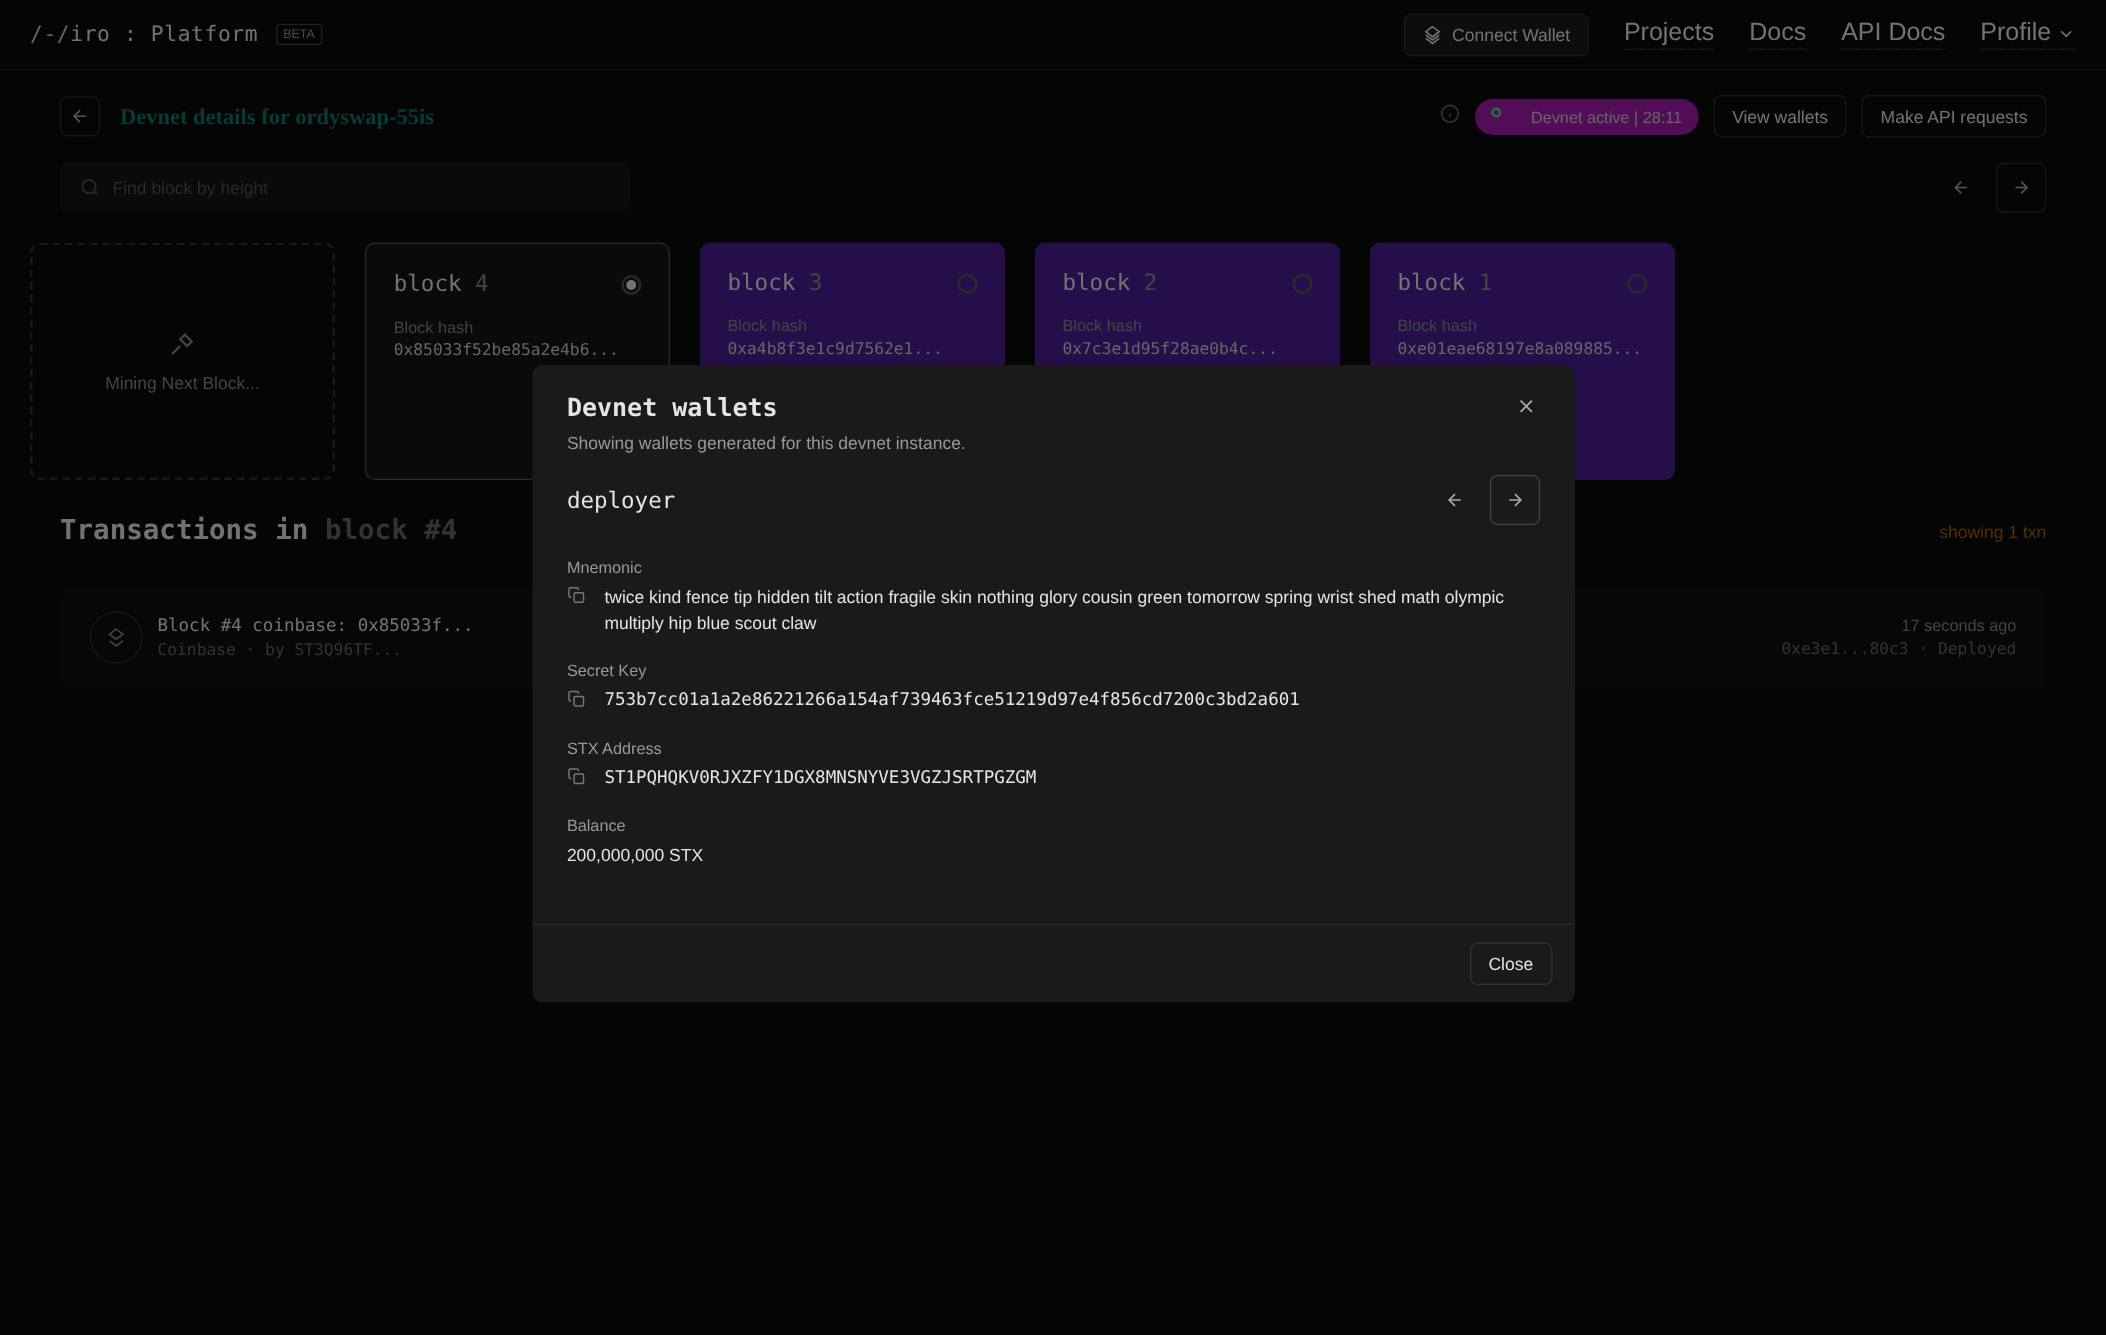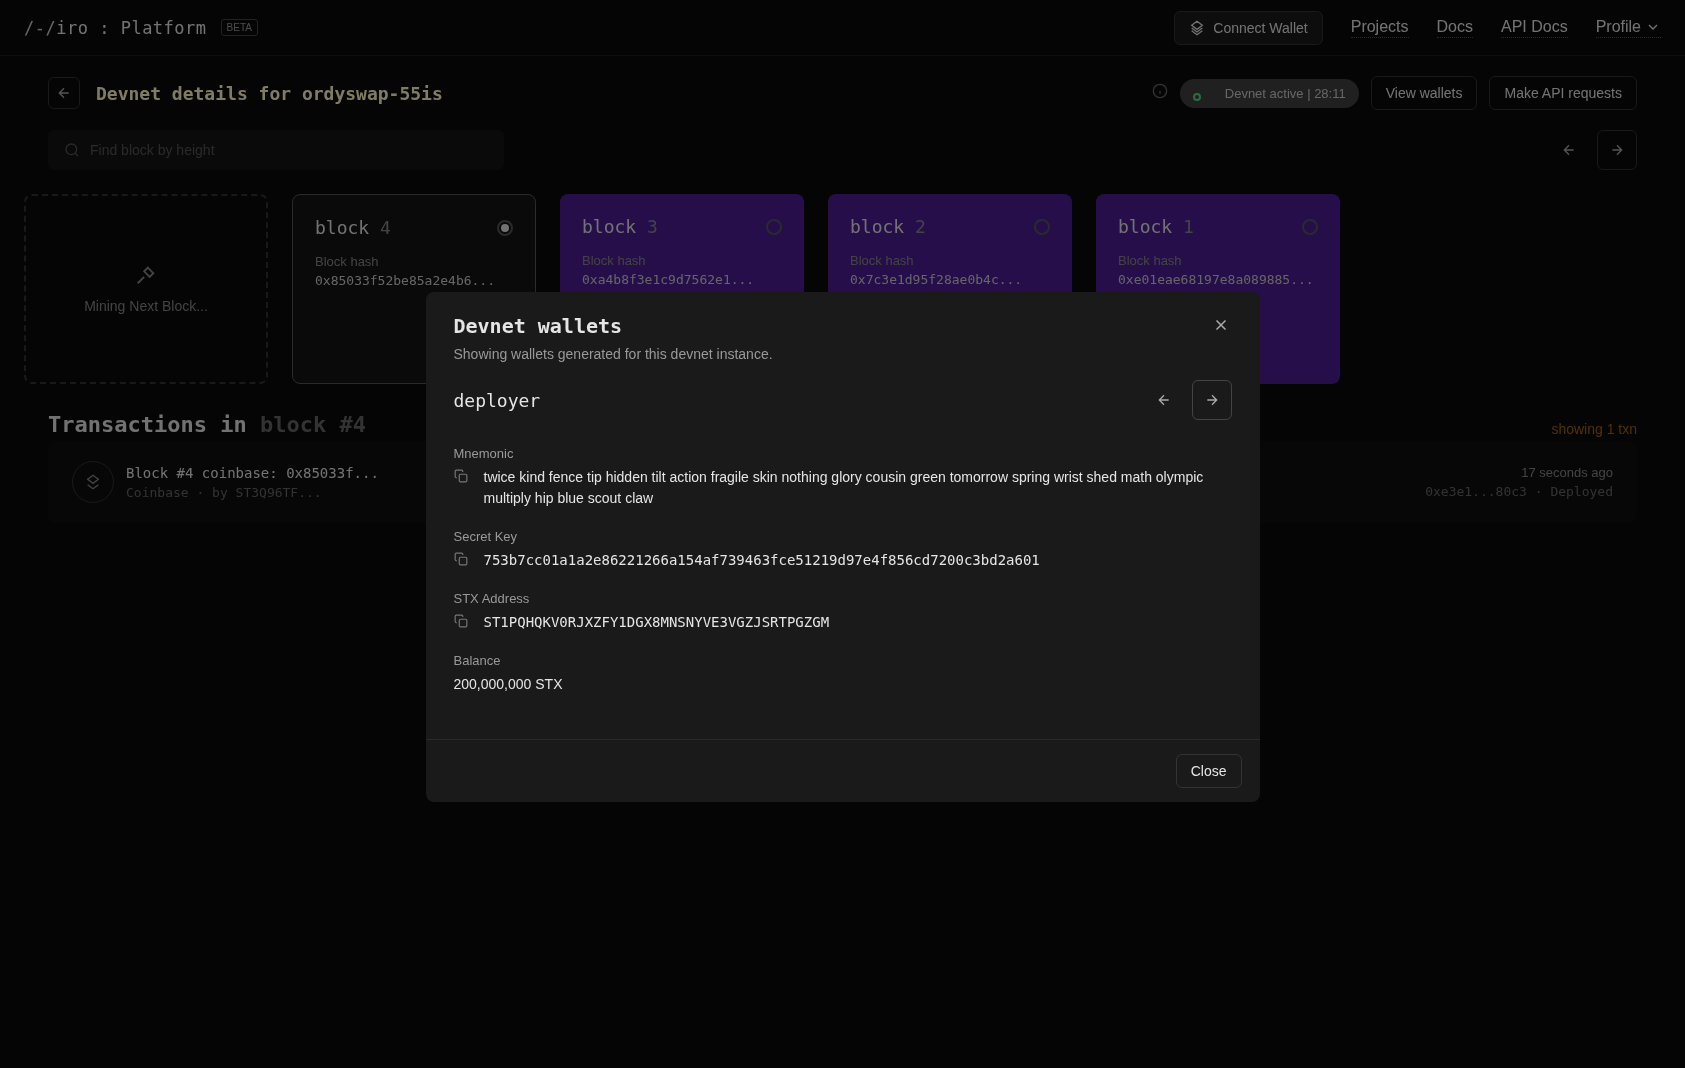--- a/index.html
+++ b/index.html
@@ -42,47 +42,47 @@
       border-radius: 6px;
       color: #e5e5e5;
       font-size: 14px;
       cursor: pointer;
     }
     .nav-link {
       color: #e5e5e5;
       text-decoration: none;
       border-bottom: 1px dotted #555;
       padding-bottom: 1px;
-      font-size: 16px;
+      font-size: 20px;
       cursor: pointer;
     }
     .profile-link { display: flex; align-items: center; gap: 4px; }
     
     
     .subheader {
       display: flex;
       align-items: center;
       justify-content: space-between;
       padding: 20px 48px;
     }
     .subheader-left { display: flex; align-items: center; gap: 16px; }
     .back-btn {
       width: 32px; height: 32px;
       border: 1px solid #333;
       border-radius: 6px;
       display: flex; align-items: center; justify-content: center;
       cursor: pointer;
       color: #aaa;
     }
-    .page-title { font-size: 18px; color: #fef9c3; }
+    .page-title { font-size: 18px; color: #0f766e; font-family: Liberation Serif, serif; }
     .subheader-right { display: flex; align-items: center; gap: 12px; }
     .info-icon { color: #666; cursor: pointer; }
     .status-pill {
-      display: flex; align-items: flex-end; gap: 24px;
-      background: #404040;
+      display: flex; align-items: flex-start; gap: 24px;
+      background: #a21caf;
       padding: 7px 13px;
       border-radius: 16px;
       font-size: 13px;
       color: #ccc;
     }
     .dot-green { width: 8px; height: 8px; border-radius: 50%; border: 2px solid #4ade80; }
     .btn-outline {
       border: 1px solid #333;
       padding: 8px 14px;
       border-radius: 6px;
@@ -173,21 +173,21 @@
       width: 8px; height: 8px;
       background: #e5e5e5;
       border-radius: 50%;
     }
     .block-label { font-size: 13px; color: #888; margin-bottom: 4px; }
     .block-hash { font-size: 13px; color: #ccc; margin-bottom: 18px; white-space: nowrap; overflow: hidden; text-overflow: ellipsis; }
     .block-tx-count { font-size: 13px; color: #ccc; }
     
     
     .tx-section { padding: 28px 48px; }
-    .tx-head { display: flex; justify-content: space-between; align-items: flex-end; margin-bottom: 4px; }
+    .tx-head { display: flex; justify-content: space-between; align-items: center; margin-bottom: 32px; }
     .tx-title { font-size: 22px; }
     .tx-title-block { color: #666; }
     .tx-showing { color: #a16207; font-size: 14px; }
     .tx-row {
       background: #0f0f0f;
       border-radius: 8px;
       padding: 20px 24px;
       display: flex;
       align-items: center;
       justify-content: space-between;

